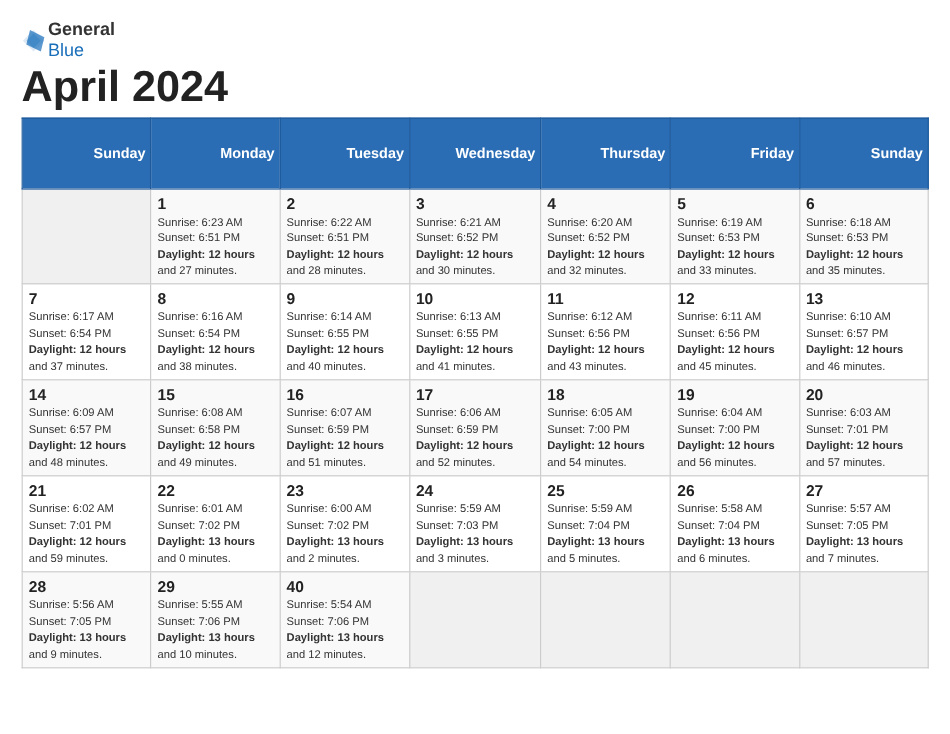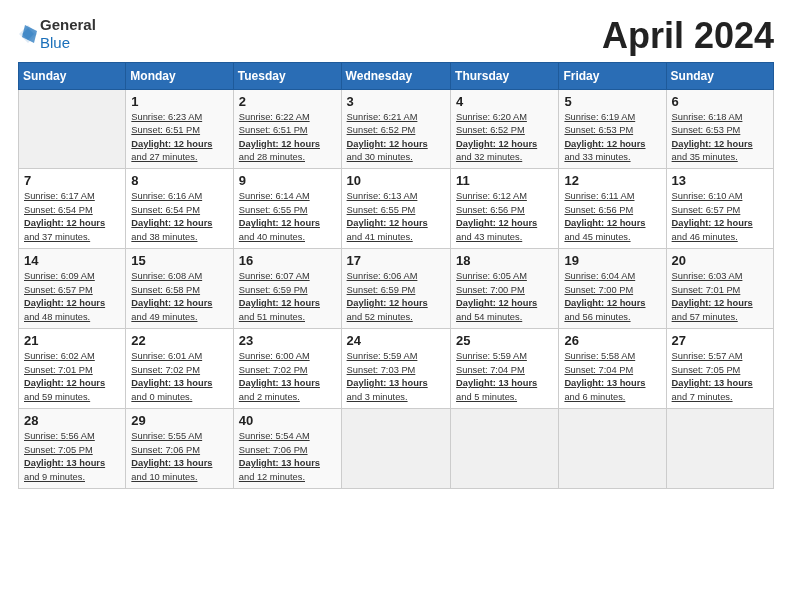--- a/index.html
+++ b/index.html
@@ -14,20 +14,21 @@
       width: 792px;
       min-height: 612px;
       padding: 16px 18px 10px 18px;
       background: #fff;
     }
     .header-top {
       display: flex;
       justify-content: space-between;
       align-items: flex-start;
       margin-bottom: 4px;
+      flex-direction: column;
     }
     .logo {
       display: flex;
       align-items: center;
       gap: 2px;
     }
     .logo-text-general {
       font-size: 15px;
       font-weight: bold;
       color: #333;
@@ -57,22 +58,22 @@
     .calendar {
       width: 100%;
       border-collapse: collapse;
       margin-top: 6px;
     }
     .calendar thead th {
       background-color: #2a6db5;
       color: #fff;
       font-size: 12px;
       font-weight: bold;
-      padding: 6px 4px;
-      text-align: left;
+      padding: 22px 4px;
+      text-align: right;
       border: 1px solid #1e5a9a;
     }
     .calendar tbody td {
       vertical-align: top;
       border: 1px solid #ccc;
       padding: 4px 5px;
       font-size: 9.5px;
       color: #333;
       width: 113px;
       min-height: 80px;
@@ -85,21 +86,20 @@
       font-size: 13px;
       font-weight: bold;
       color: #222;
       display: block;
       margin-bottom: 2px;
     }
     .day-info {
       line-height: 1.45;
       color: #333;
       font-size: 9.3px;
-      text-decoration: underline;
     }
     .empty-cell {
       background: #f0f0f0 !important;
     }
   </style>
 </head>
 <body>
 
 <div class="page">
   <div class="header-top">

